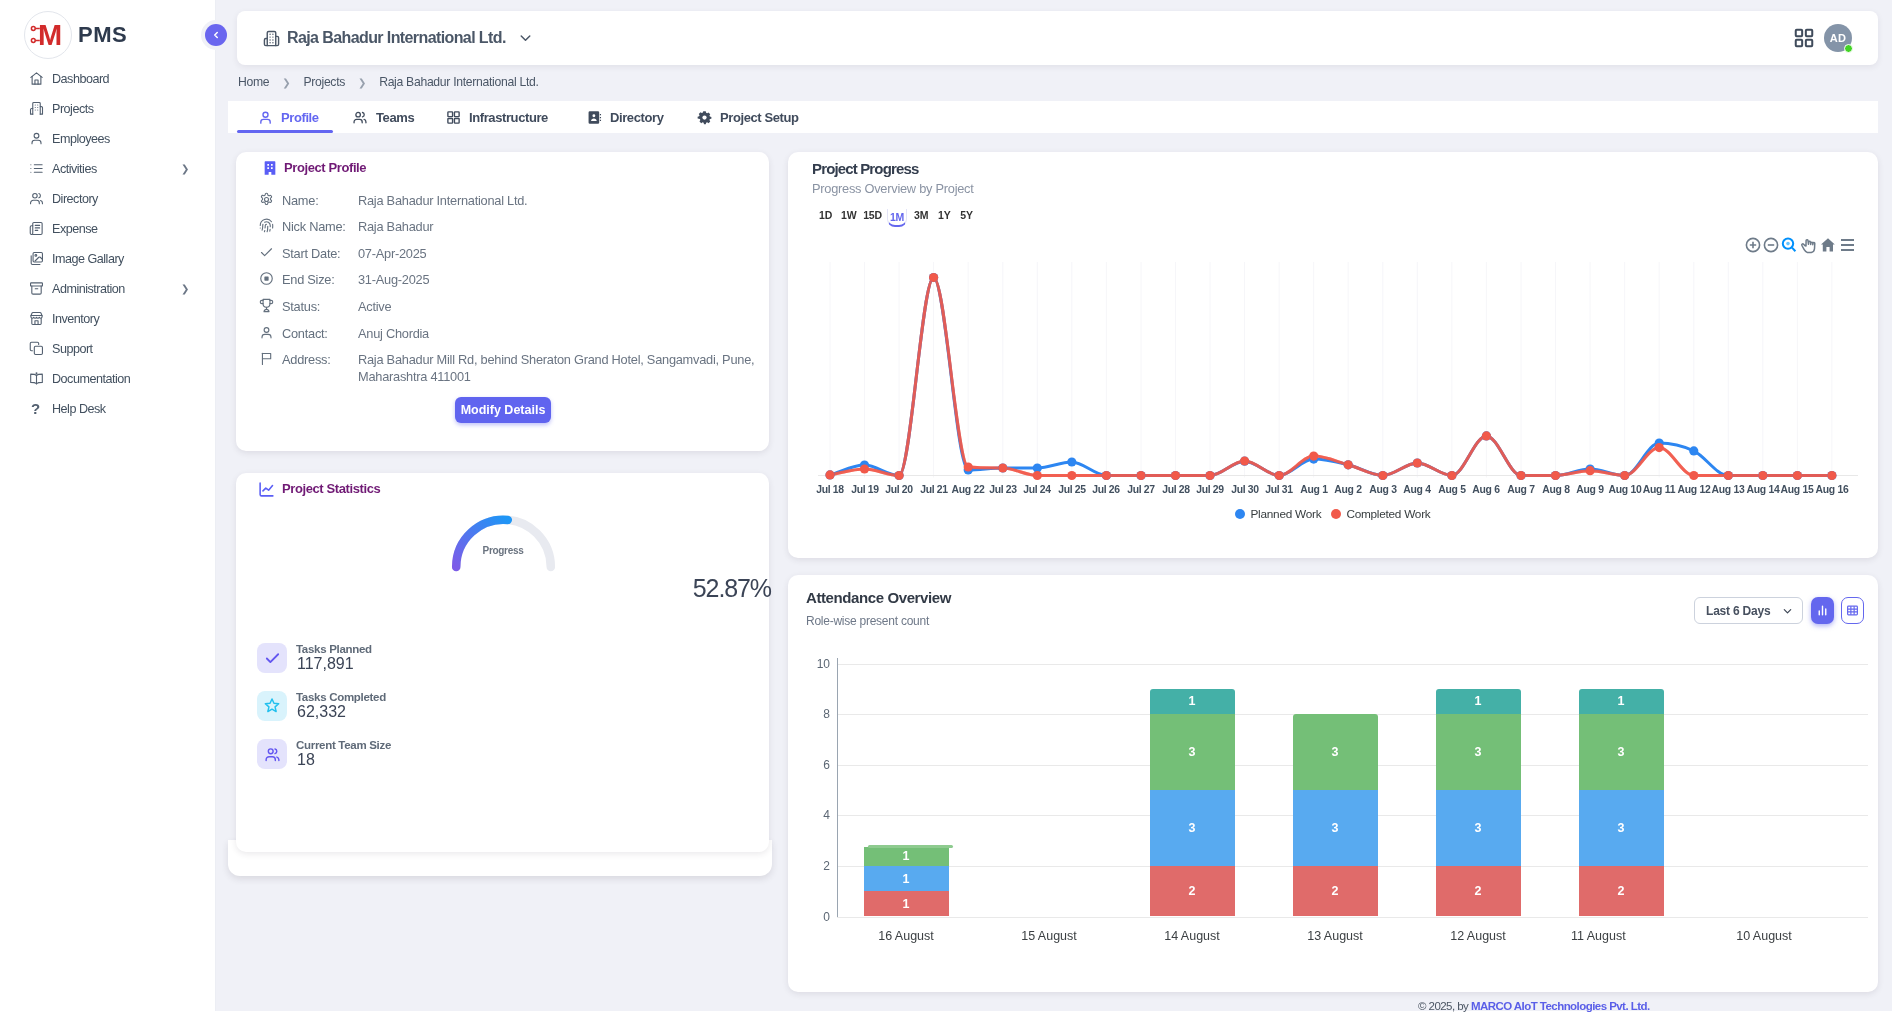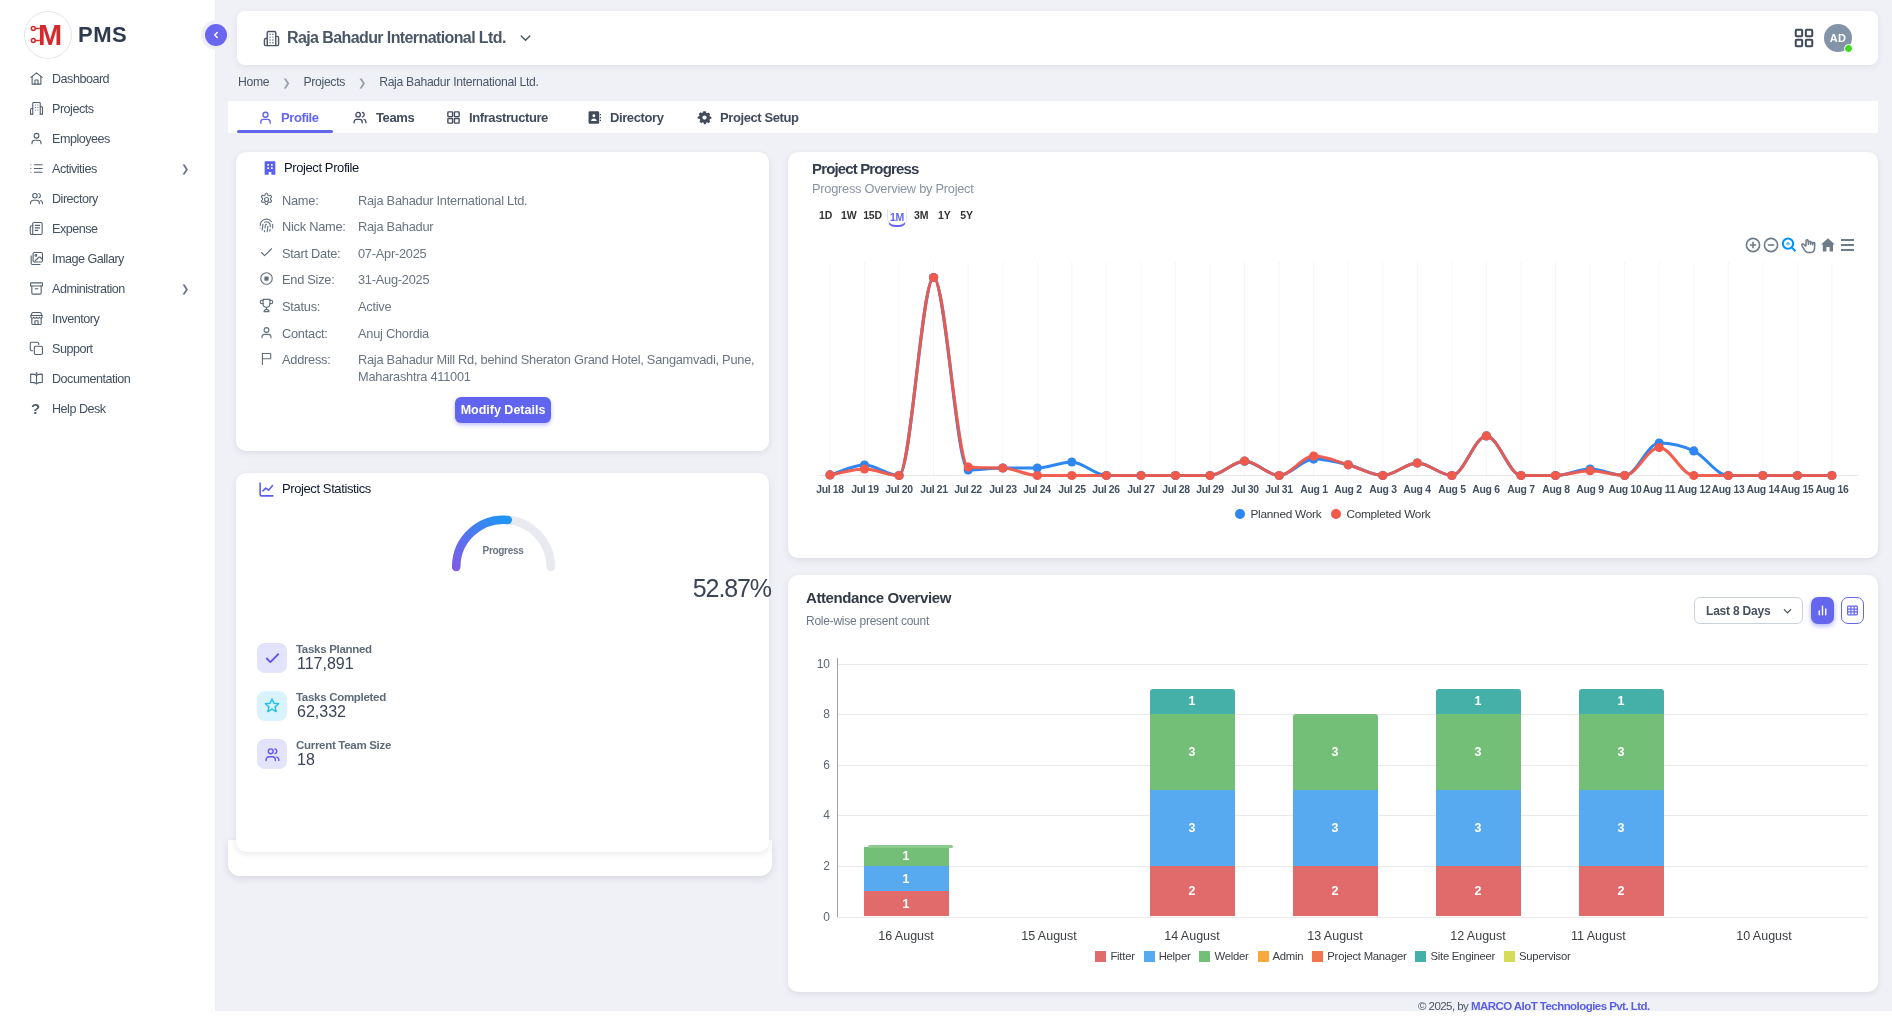--- a/index.html
+++ b/index.html
@@ -18,21 +18,21 @@
 .tb-title{position:absolute;left:287px;top:29px;font-size:16px;font-weight:700;color:#4b5767;z-index:9;letter-spacing:-.6px;display:flex;align-items:center;gap:12px}
 .crumbs{position:absolute;left:238px;top:75px;font-size:12.2px;color:#4b5767;display:flex;align-items:center;gap:13px;font-weight:500;letter-spacing:-.3px}
 .crumbs .sep{color:#97a0ad;font-size:10px;font-weight:400}
 .tabbar{position:absolute;left:228px;top:101px;width:1650px;height:32px;background:#fff;z-index:3}
 .tab{position:absolute;top:0;height:32px;display:flex;align-items:center;gap:8px;font-size:13px;font-weight:600;color:#404b5c;letter-spacing:-.4px}
 .tab.active{color:#6366f1}
 .tab-underline{position:absolute;left:237px;top:130px;width:96px;height:3px;background:#6366f1;border-radius:2px;z-index:4}
 .pp-row{position:absolute;font-size:12.8px;color:#64707e;letter-spacing:-.25px}
 .pp-label{position:absolute;left:46px;top:0;font-weight:500;white-space:nowrap}
 .pp-val{position:absolute;left:122px;top:0;color:#6a7482;font-weight:500;line-height:16.5px;white-space:nowrap}
-.hdr{position:absolute;font-size:13px;font-weight:400;color:#0f172a;letter-spacing:-.4px}
+.hdr{position:absolute;font-size:13px;font-weight:700;color:#701a75;letter-spacing:-.4px}
 .btn-modify{position:absolute;left:219px;top:245px;width:96px;height:26px;background:#6064ef;border-radius:6px;color:#fff;font-size:12.5px;font-weight:700;display:flex;align-items:center;justify-content:center;box-shadow:0 2px 4px rgba(96,100,239,.4)}
 .stat-ic{position:absolute;left:21px;width:30px;height:30px;border-radius:8px;display:flex;align-items:center;justify-content:center}
 .stat-t{position:absolute;left:60px;font-size:11.5px;font-weight:700;color:#5f6a78;letter-spacing:-.3px}
 .stat-v{position:absolute;left:61px;font-size:16px;font-weight:500;color:#3b4456}
 .rangebtn{position:absolute;top:57px;font-size:10.5px;font-weight:700;color:#333;text-align:center;letter-spacing:-.2px}
 .pxl{position:absolute;top:332px;width:36px;text-align:center;font-size:10.4px;font-weight:600;color:#42505f;letter-spacing:-.3px}
 .bseg{position:absolute;display:flex;align-items:center;justify-content:center}
 .blab{color:#fff;font-size:12.5px;font-weight:700}
 .aleg{display:flex;align-items:center;gap:4px;font-size:11.3px;color:#3c4043;letter-spacing:-.25px}
 .aleg i{width:11px;height:11px;display:inline-block}
@@ -474,21 +474,21 @@
         <circle cx="940.3" cy="323.5" r="4.6" fill="#f1594a"></circle>
         <circle cx="974.8" cy="323.5" r="4.6" fill="#f1594a"></circle>
         <circle cx="1009.4" cy="323.5" r="4.6" fill="#f1594a"></circle>
         <circle cx="1043.9" cy="323.5" r="4.6" fill="#f1594a"></circle>
 </svg>
     </div>
   <div class="pxl" style="left:24px">Jul 18</div>
     <div class="pxl" style="left:59px">Jul 19</div>
     <div class="pxl" style="left:93px">Jul 20</div>
     <div class="pxl" style="left:128px">Jul 21</div>
-    <div class="pxl" style="left:162px">Jul 22</div>
+    <div class="pxl" style="left:162px">Aug 22</div>
     <div class="pxl" style="left:197px">Jul 23</div>
     <div class="pxl" style="left:231px">Jul 24</div>
     <div class="pxl" style="left:266px">Jul 25</div>
     <div class="pxl" style="left:300px">Jul 26</div>
     <div class="pxl" style="left:335px">Jul 27</div>
     <div class="pxl" style="left:370px">Jul 28</div>
     <div class="pxl" style="left:404px">Jul 29</div>
     <div class="pxl" style="left:439px">Jul 30</div>
     <div class="pxl" style="left:473px">Jul 31</div>
     <div class="pxl" style="left:508px">Aug 1</div>
@@ -510,21 +510,21 @@
   <div style="position:absolute;left:0;top:355px;width:1090px;display:flex;justify-content:center;gap:10px">
     <div class="aleg" style="font-size:11.8px;color:#373d3f;gap:5px"><i style="background:#2d86f1;border-radius:50%;width:10px;height:10px"></i>Planned Work</div>
     <div class="aleg" style="font-size:11.8px;color:#373d3f;gap:5px"><i style="background:#f1594a;border-radius:50%;width:10px;height:10px"></i>Completed Work</div>
   </div>
 </div>
 
 <div class="card" style="left:788px;top:575px;width:1090px;height:417px">
   <div style="position:absolute;left:18px;top:14px;font-size:15px;font-weight:700;color:#323a46;letter-spacing:-.4px">Attendance Overview</div>
   <div style="position:absolute;left:18px;top:39px;font-size:12px;color:#6e7888;letter-spacing:-.25px">Role-wise present count</div>
   <div class="dd">
-      <span style="margin-left:11px">Last 8 Days</span>
+      <span style="margin-left:11px">Last 6 Days</span>
     <svg style="position:absolute;right:9px;top:9px" width="11" height="9" viewBox="0 0 24 18" fill="none" stroke="#3c4554" stroke-width="2.6" stroke-linecap="round" stroke-linejoin="round">
         <path d="m5 5 7 7 7-7"></path>
       </svg>
   </div>
   <div style="position:absolute;left:1023px;top:22px;width:23px;height:27px;background:#6467ee;border-radius:7px;display:flex;align-items:center;justify-content:center;box-shadow:0 2px 5px rgba(100,103,238,.5)">
     <svg width="13" height="13" viewBox="0 0 24 24" fill="none" stroke="#fff" stroke-width="2.6" stroke-linecap="round">
         <path d="M6 20v-7M12 20V4M18 20v-11"></path>
       </svg>
   </div>
   <div style="position:absolute;left:1053px;top:22px;width:23px;height:27px;background:#fff;border:1.6px solid #6467ee;border-radius:7px;display:flex;align-items:center;justify-content:center">
@@ -601,24 +601,15 @@
     <div class="bseg" style="left:504.5px;top:139.1px;width:85px;height:75.9px;background:#74bf77;border-radius:3px 3px 0 0;">
       <span class="blab">3</span>
     </div>
   <div style="position:absolute;left:68.0px;top:354px;width:100px;text-align:center;font-size:12.5px;color:#3c4043">16 August</div>
     <div style="position:absolute;left:211.0px;top:354px;width:100px;text-align:center;font-size:12.5px;color:#3c4043">15 August</div>
     <div style="position:absolute;left:354.0px;top:354px;width:100px;text-align:center;font-size:12.5px;color:#3c4043">14 August</div>
     <div style="position:absolute;left:497.0px;top:354px;width:100px;text-align:center;font-size:12.5px;color:#3c4043">13 August</div>
     <div style="position:absolute;left:640.0px;top:354px;width:100px;text-align:center;font-size:12.5px;color:#3c4043">12 August</div>
     <div style="position:absolute;left:783.0px;top:354px;width:100px;font-size:12.5px;color:#3c4043">11 August</div>
     <div style="position:absolute;left:926.0px;top:354px;width:100px;text-align:center;font-size:12.5px;color:#3c4043">10 August</div>
-  <div style="position:absolute;left:0;top:375px;width:1090px;display:flex;justify-content:center;gap:9px">
-    <div class="aleg"><i style="background:#e06b6a"></i>Fitter</div>
-    <div class="aleg"><i style="background:#58aaf0"></i>Helper</div>
-    <div class="aleg"><i style="background:#74bf77"></i>Welder</div>
-    <div class="aleg"><i style="background:#f8a83d"></i>Admin</div>
-    <div class="aleg"><i style="background:#ee7752"></i>Project Manager</div>
-    <div class="aleg"><i style="background:#44b0a7"></i>Site Engineer</div>
-    <div class="aleg"><i style="background:#d6dc58"></i>Supervisor</div>
-  </div>
 </div>
 
 <div class="footer">© 2025, by <b>MARCO AIoT Technologies Pvt. Ltd.</b></div>
 
 </body></html>

